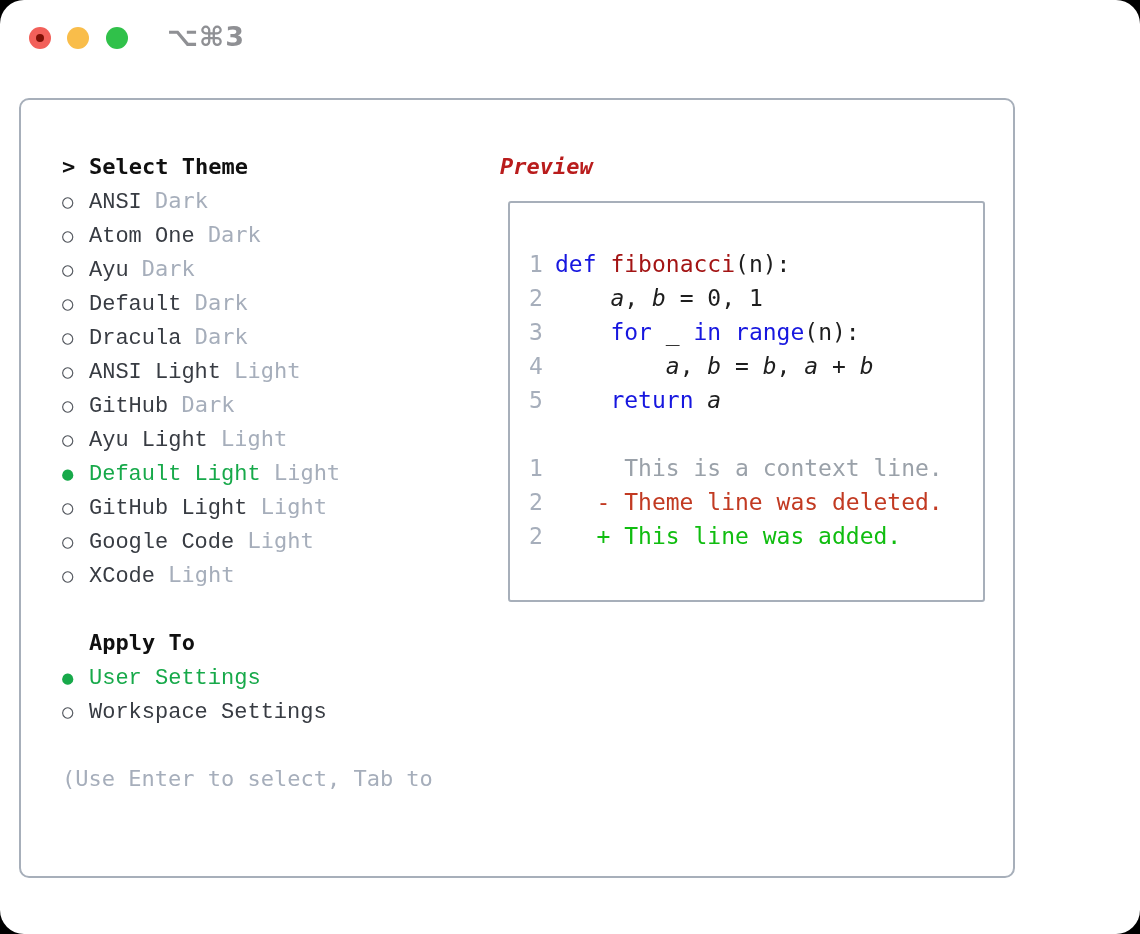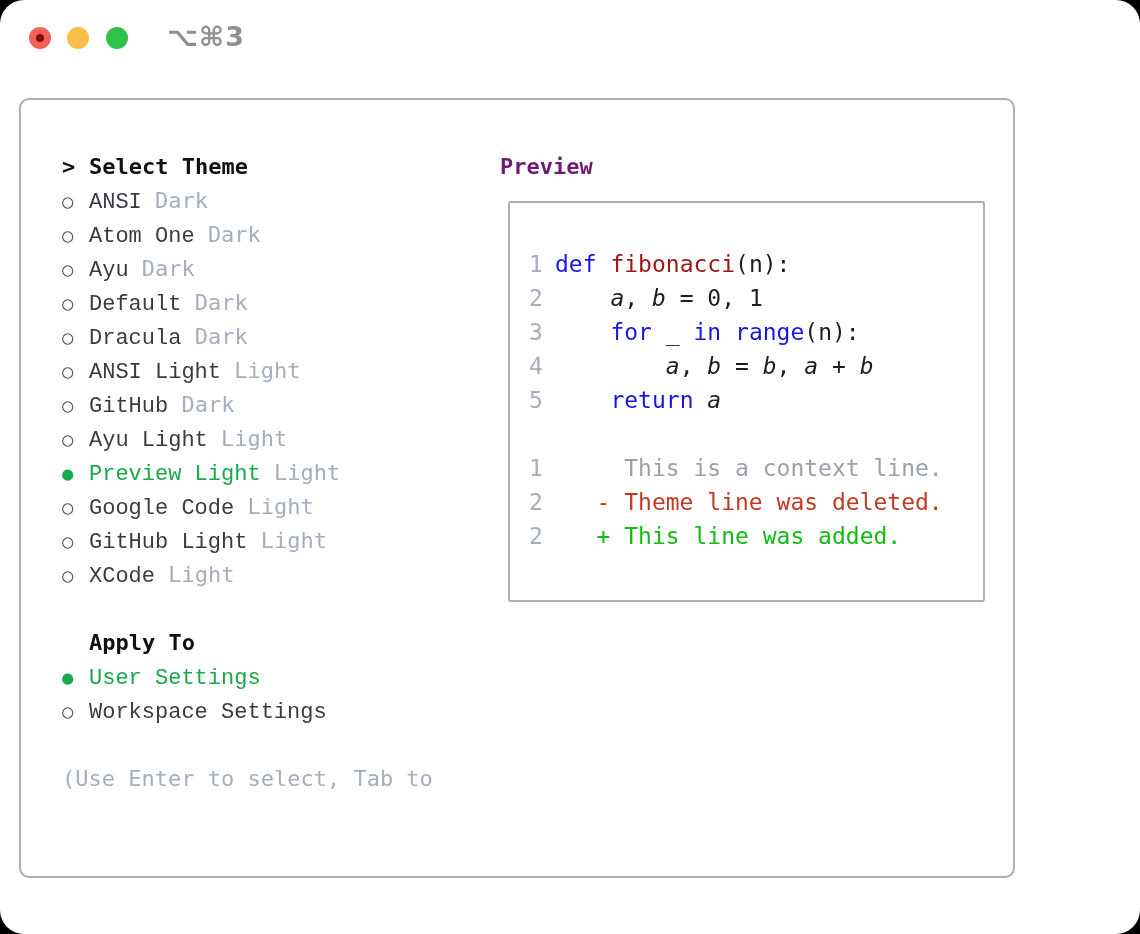--- a/index.html
+++ b/index.html
@@ -39,21 +39,21 @@
   .cursor { font-weight:bold; color:#101010; }
   .radio-off { color:#54585f; font-size:19px; }
   .radio-on  { color:#17a94a; font-size:19px; }
   .t-name { color:#383c43;font-family:Liberation Mono, monospace; }
   .t-name.sel { color:#17a94a; }
   .t-tag { color:#a6aebb; }
   .hint { color:#a6aebb; }
   
   .preview-header {
     position:absolute; left:479px; top:50px;
-    font-size:22px; line-height:34px; font-weight:bold; color:#701a75;
+    font-size:22px; line-height:34px; font-weight:bold; color:#b91c1c;font-style:italic;
   }
   .preview-box {
     position:absolute; left:487px; top:101px; width:477px; height:401px;
     border:2px solid #a7afba; border-radius:3px; background:#fff;
     padding:44px 0 0 19px; font-size:23px; line-height:34px; color:#1e1e1e;
   }
   .pline { height:34px; white-space:pre; }
   .ln { display:inline-block; width:26px; color:#a6aebb; }
   .tok-kw  { color:#1717df; }
   .tok-fn  { color:#a31414; }
@@ -81,23 +81,23 @@
       <div class="line"><span class="marker cursor">&gt;</span><span class="hdr">Select Theme</span></div>
       <div id="theme-list">
           <div class="line"><span class="marker radio-off">○</span><span class="t-name">ANSI</span> <span class="t-tag">Dark</span></div>
           <div class="line"><span class="marker radio-off">○</span><span class="t-name">Atom One</span> <span class="t-tag">Dark</span></div>
           <div class="line"><span class="marker radio-off">○</span><span class="t-name">Ayu</span> <span class="t-tag">Dark</span></div>
           <div class="line"><span class="marker radio-off">○</span><span class="t-name">Default</span> <span class="t-tag">Dark</span></div>
           <div class="line"><span class="marker radio-off">○</span><span class="t-name">Dracula</span> <span class="t-tag">Dark</span></div>
           <div class="line"><span class="marker radio-off">○</span><span class="t-name">ANSI Light</span> <span class="t-tag">Light</span></div>
           <div class="line"><span class="marker radio-off">○</span><span class="t-name">GitHub</span> <span class="t-tag">Dark</span></div>
           <div class="line"><span class="marker radio-off">○</span><span class="t-name">Ayu Light</span> <span class="t-tag">Light</span></div>
-          <div class="line"><span class="marker radio-on">●</span><span class="t-name sel">Preview Light</span> <span class="t-tag">Light</span></div>
+          <div class="line"><span class="marker radio-on">●</span><span class="t-name sel">Default Light</span> <span class="t-tag">Light</span></div>
+          <div class="line"><span class="marker radio-off">○</span><span class="t-name">GitHub Light</span> <span class="t-tag">Light</span></div>
           <div class="line"><span class="marker radio-off">○</span><span class="t-name">Google Code</span> <span class="t-tag">Light</span></div>
-          <div class="line"><span class="marker radio-off">○</span><span class="t-name">GitHub Light</span> <span class="t-tag">Light</span></div>
           <div class="line"><span class="marker radio-off">○</span><span class="t-name">XCode</span> <span class="t-tag">Light</span></div>
         </div>
       <div class="line"></div>
       <div class="line"><span class="marker"></span><span class="hdr">Apply To</span></div>
       <div id="apply-list">
           <div class="line"><span class="marker radio-on">●</span><span class="t-name sel">User Settings</span></div>
           <div class="line"><span class="marker radio-off">○</span><span class="t-name">Workspace Settings</span></div>
         </div>
       <div class="line"></div>
       <div class="line hint">(Use Enter to select, Tab to</div>

